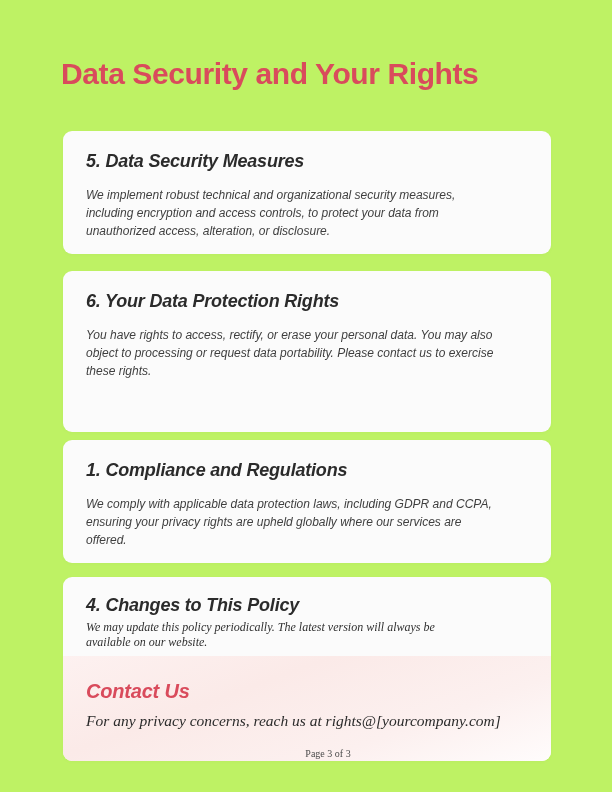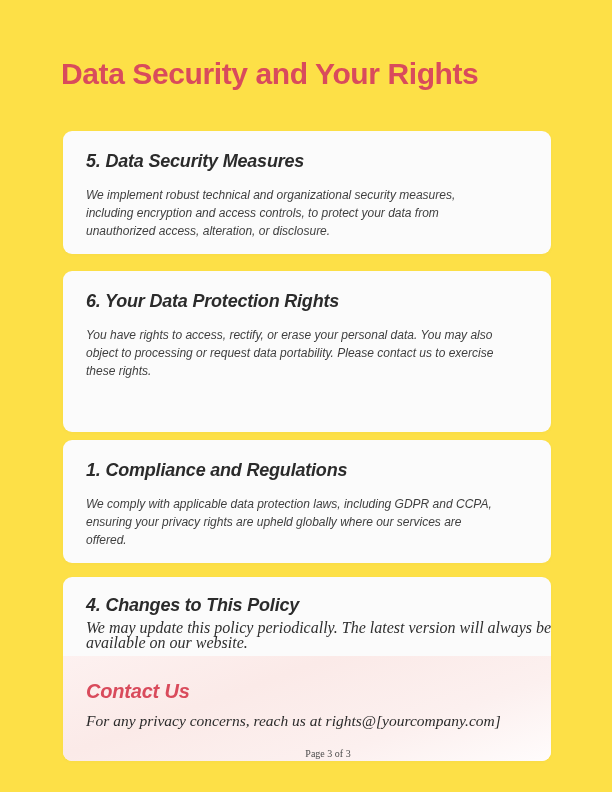--- a/index.html
+++ b/index.html
@@ -4,21 +4,21 @@
 <style>
   * { margin: 0; padding: 0; box-sizing: border-box; }
   html, body { background: #ffffff; }
   body { font-family: "Liberation Sans", sans-serif; }
 
   .page {
     position: relative;
     width: 612px;
     height: 792px;
     margin: 0 auto;
-    background: #fde047;
+    background: #bef264;
     overflow: hidden;
   }
 
   .page-title {
     position: absolute;
     left: 61px;
     top: 56px;
     font-size: 30px;
     line-height: 36px;
     font-weight: bold;
@@ -66,21 +66,21 @@
 
   .card.last {
     padding: 17px 0 0 0;
   }
   .card.last .inner-pad {
     padding: 0 24px 0 23px;
   }
   .section-body.serif {
     margin-top: 3px;
     font-family: "Liberation Serif", serif;
-    font-size: 16px;
+    font-size: 12px;
     line-height: 15px;
     color: #2f2f2f;
   }
 
   .contact-block {
     margin-top: 6px;
     padding: 23px 24px 30px 23px;
     border-radius: 0 0 9px 9px;
     background: linear-gradient(160deg, #fdf1f0 0%, #fbeae8 35%, #fcf0ef 70%, #fffcfc 100%);
   }

